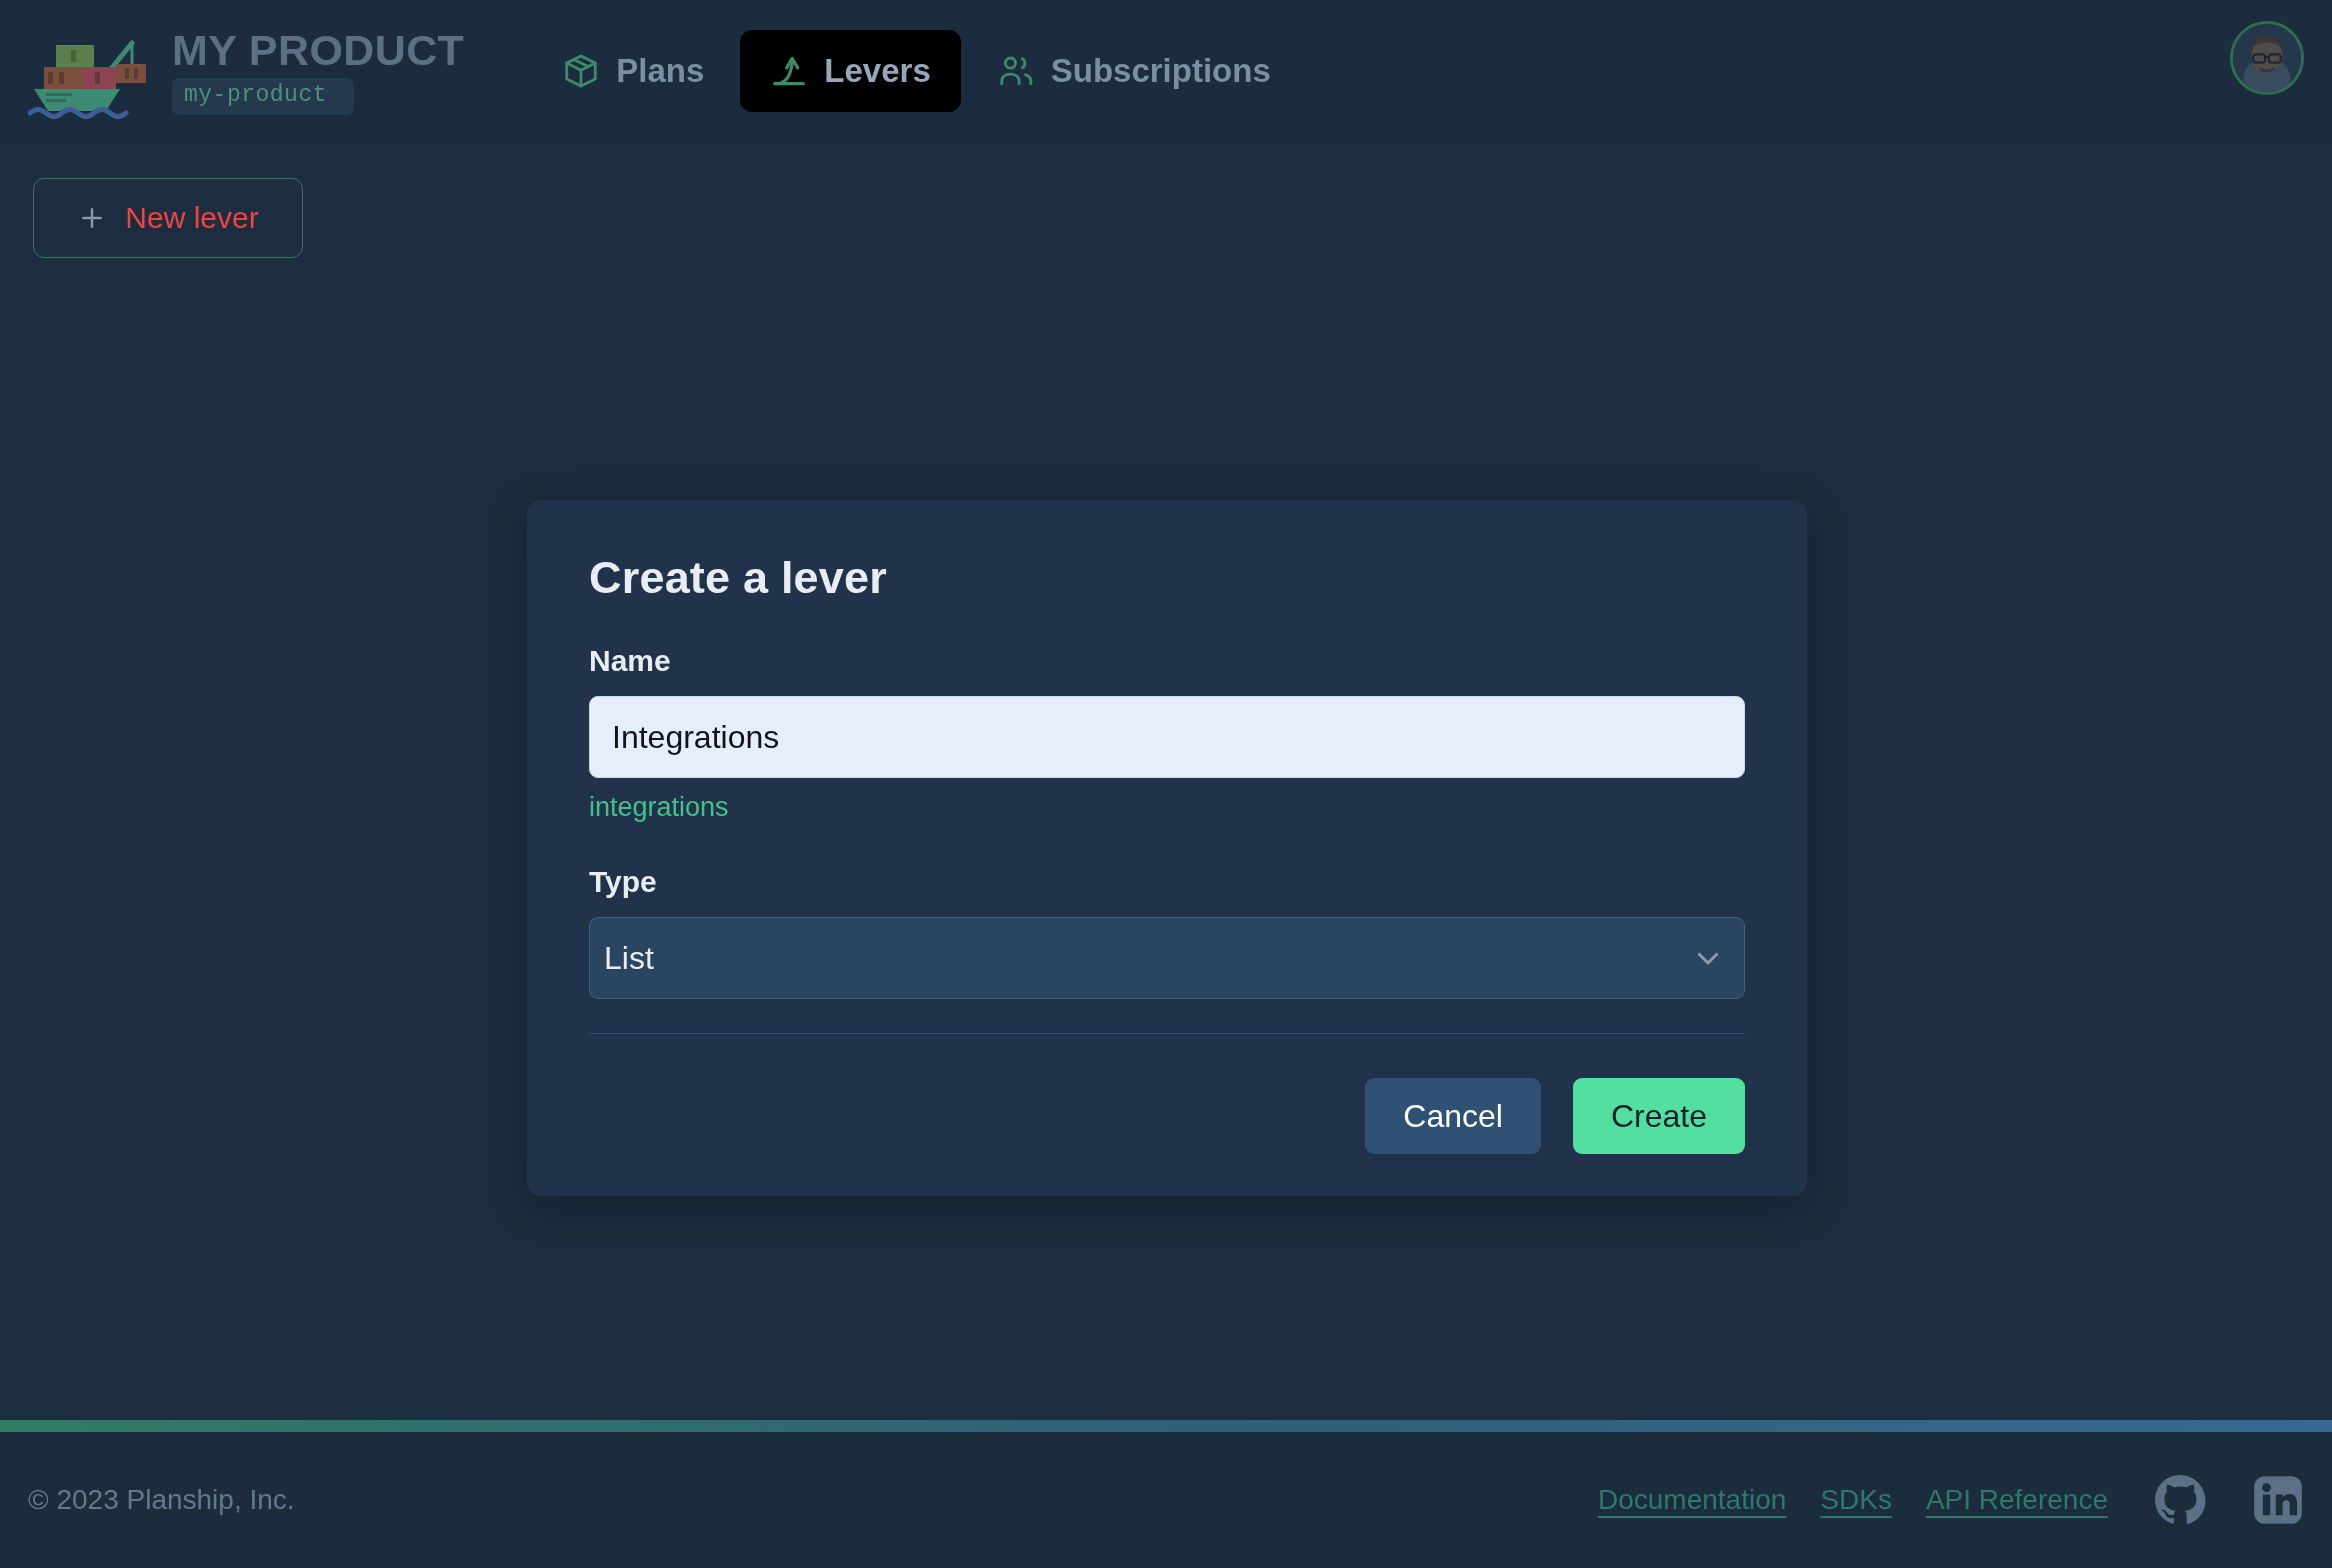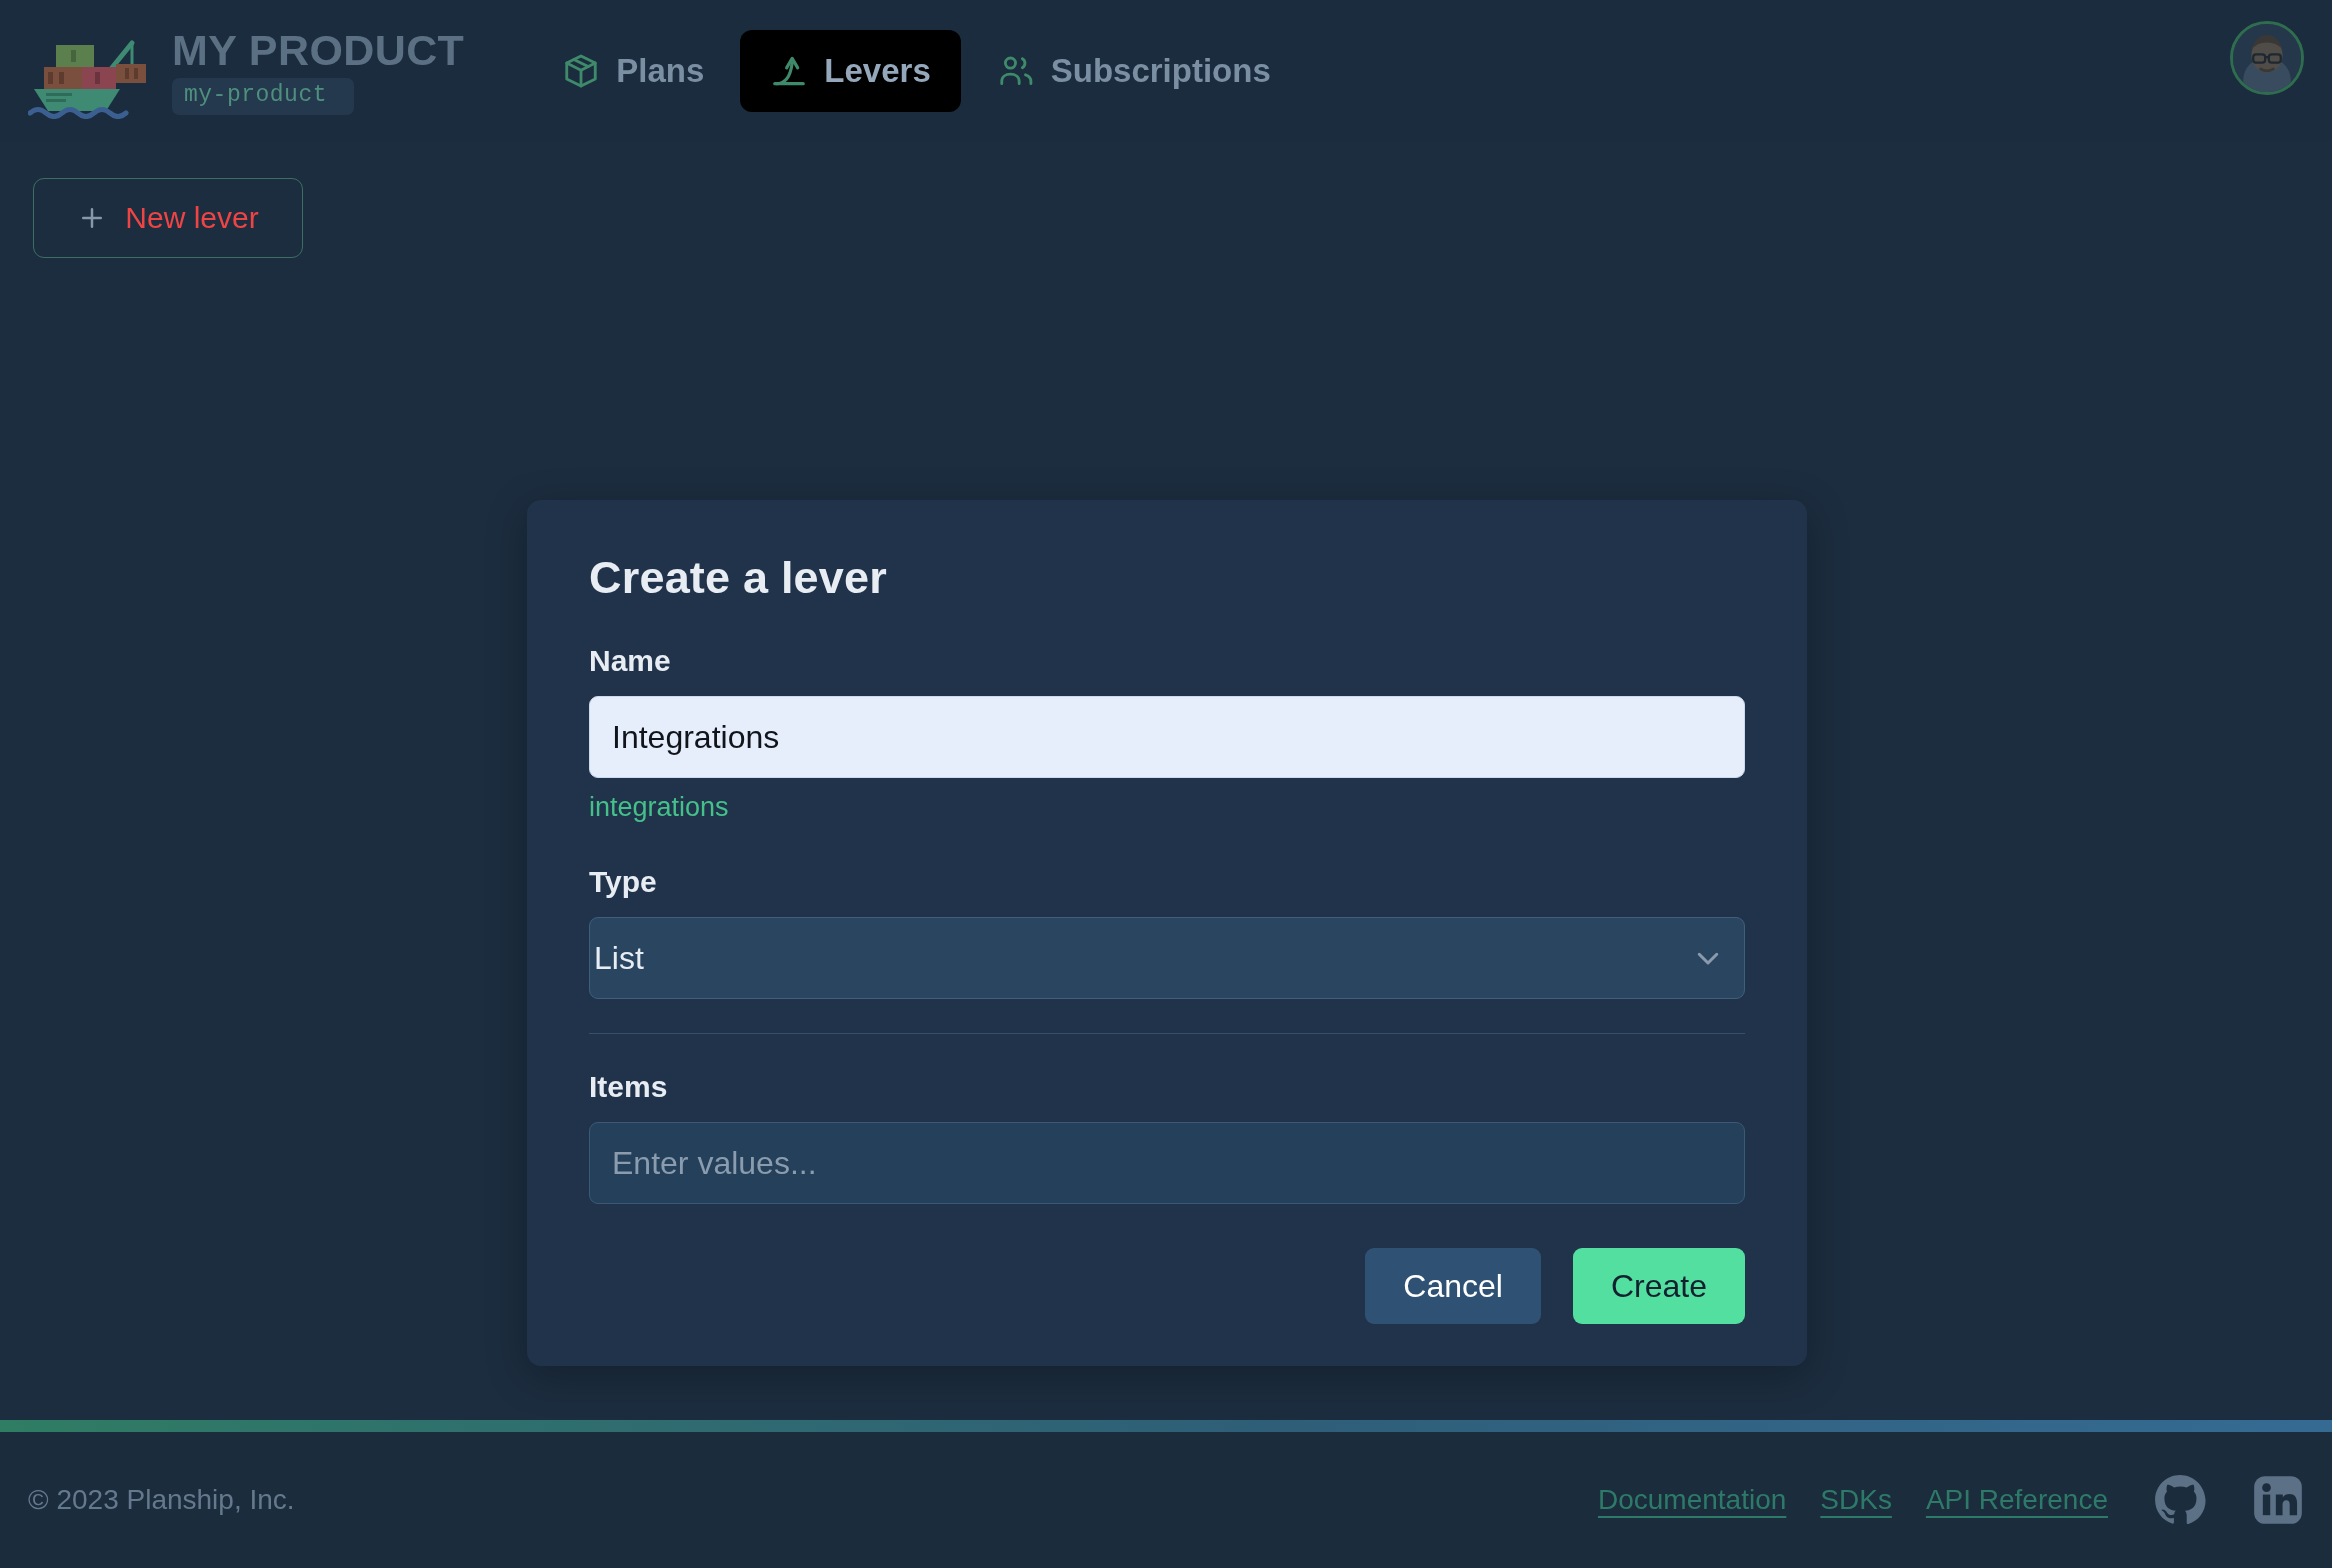--- a/index.html
+++ b/index.html
@@ -221,21 +221,21 @@
     width: 100%;
     height: 82px;
     background: #2a4560;
     border: 1px solid #3f5f7d;
     border-radius: 9px;
     color: #e8edf3;
     font-size: 32px;
     font-family: "Liberation Sans", sans-serif;
     display: flex;
     align-items: center;
-    padding: 0 4px;
+    padding: 0 14px;
     cursor: pointer;
   }
 
   .chevron-icon {
     position: absolute;
     right: 22px;
     top: 50%;
     transform: translateY(-50%);
     width: 30px;
     height: 30px;
@@ -444,24 +444,20 @@
             <span>List</span>
           </div>
           <svg class="chevron-icon" viewBox="0 0 24 24" fill="none" stroke="currentColor" stroke-width="2.4" stroke-linecap="round" stroke-linejoin="round">
             <path d="M5 9 L12 16 L19 9"></path>
           </svg>
         </div>
       </div>
 
       <div class="divider"></div>
 
-      <div class="field">
-        <label class="field-label">Items</label>
-        <input class="items-input" type="text" placeholder="Enter values..." style="">
-      </div>
 
       <div class="dialog-actions">
         <button class="btn btn-cancel">Cancel</button>
         <button class="btn btn-create">Create</button>
       </div>
 
     </div>
   </div>
 
   <div class="footer-bar"></div>

